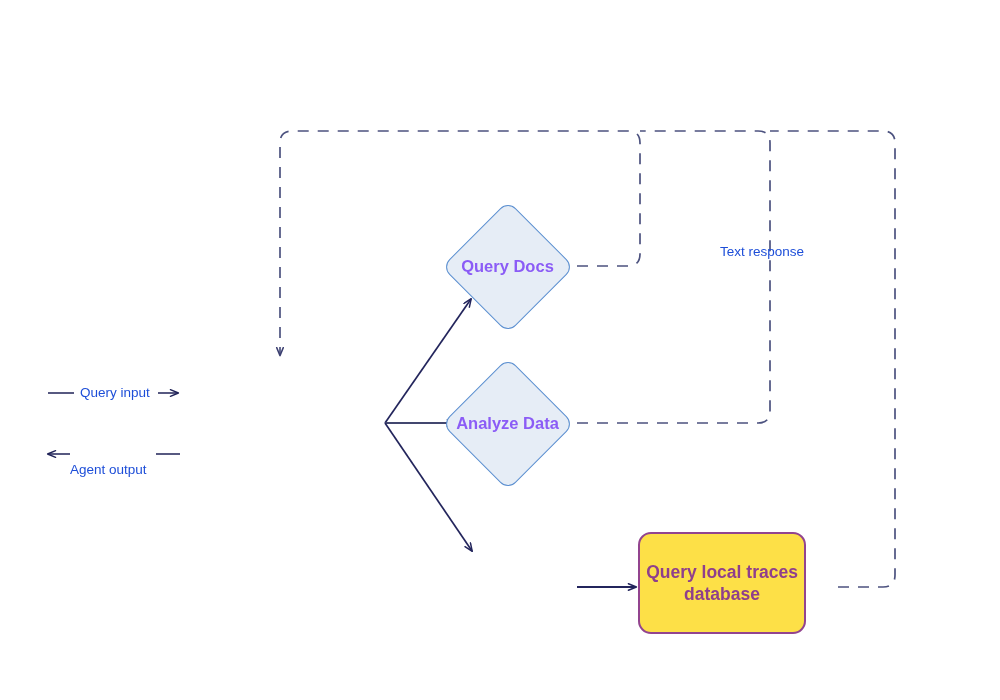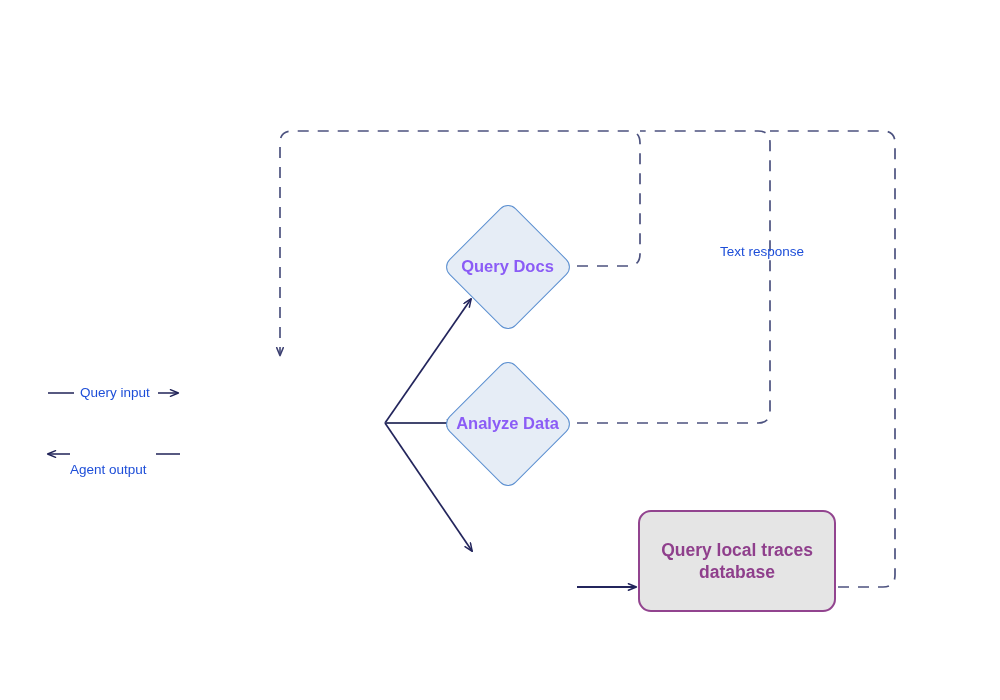--- a/index.html
+++ b/index.html
@@ -57,24 +57,24 @@
     top: 371px;
     width: 203px;
     height: 104px;
     background: #fdf1f7;
     border: 2.2px solid #ef4d96;
     color: #ec2c8c;
     font-size: 17.5px;
   }
   .node-db {
     left: 638px;
-    top: 510px;
-    width: 198px;
+    top: 532px;
+    width: 168px;
     height: 102px;
-    background: #e5e5e5;
+    background: #fde047;
     border: 2px solid #92448f;
     color: #8f3f8c;
     font-size: 17.5px;
   }
 
   
   .node-diamond {
     position: absolute;
     width: 133px;
     height: 133px;

